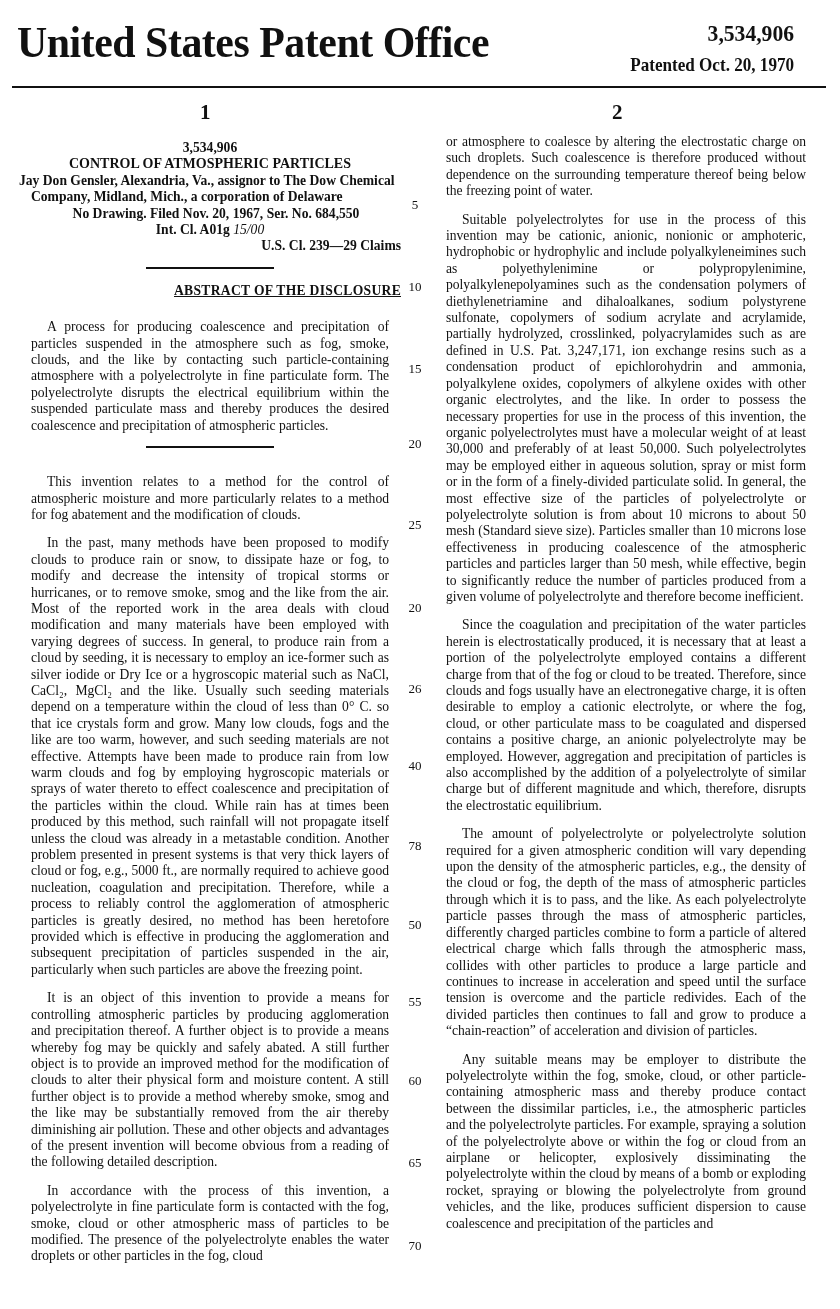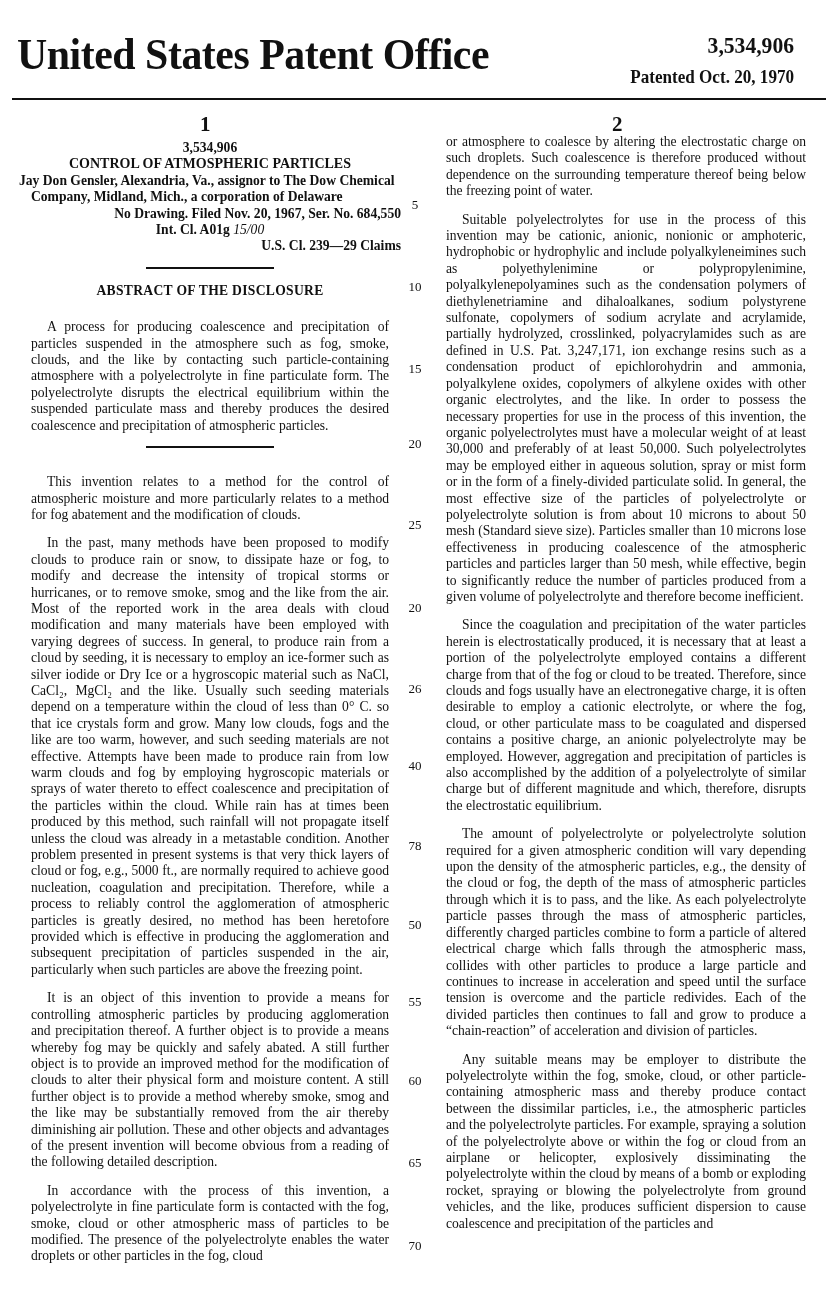--- a/index.html
+++ b/index.html
@@ -1,40 +1,40 @@
 <!DOCTYPE html>
 <html><head>
 <meta charset="utf-8">
 <style>
   html, body { margin: 0; padding: 0; background: #ffffff; }
   body { width: 840px; height: 1309px; position: relative; overflow: hidden; color: #111; font-family: "Liberation Serif", "DejaVu Serif", serif; }
-  .header { position: absolute; left: 0; top: 16px; width: 812px; height: 100px; }
+  .header { position: absolute; left: 0; top: 4px; width: 812px; height: 100px; }
   .office-title { position: absolute; left: 17px; top: 12px; font-size: 45px; font-weight: bold; letter-spacing: -0.5px; transform: scaleX(0.93); transform-origin: left top; white-space: nowrap; }
   .patent-number { position: absolute; right: 18px; top: 16px; font-size: 24px; font-weight: bold; transform: scaleX(0.9); transform-origin: right top; }
   .patented-date { position: absolute; right: 18px; top: 50px; font-size: 19px; font-weight: bold; transform: scaleX(0.9); transform-origin: right top; white-space: nowrap; }
   .header-rule { position: absolute; left: 12px; top: 82px; width: 814px; height: 2px; background: #111; }
   .colnum { position: absolute; top: 96px; font-size: 21px; font-weight: bold; }
   .colnum.left { left: 200px; }
   .colnum.right { left: 612px; }
 
   .col { position: absolute; font-size: 13.6px; line-height: 16.4px; text-align: justify; }
   .col.left { left: 19px; top: 140px; width: 382px; }
   .col.right { left: 434px; top: 122px; width: 384px; }
   .col p { margin: 12px; text-indent: 16px; }
   .col p.noindent { text-indent: 0; }
 
   .meta { text-align: center; font-weight: bold; font-size: 13.6px; line-height: 16.4px; }
   .meta .num { font-size: 13.6px; }
   .meta .title { font-size: 14px; }
   .meta .inventor { text-align: left; padding-left: 12px; text-indent: -12px; }
-  .meta .filed { text-align: right; padding-left: 12px; }
+  .meta .filed { text-align: center; padding-left: 12px; }
   .meta .cl-row { display: flex; justify-content: flex-end; }
   .meta i { font-weight: normal; font-style: italic; }
   .short-rule { width: 128px; height: 2px; background: #111; margin: 12px auto 14px auto; }
-  .abstract-heading { text-align: center; font-weight: bold; font-size: 13.6px; letter-spacing: 0.3px; margin-bottom: 20px; }
+  .abstract-heading { text-align: right; font-weight: bold; font-size: 13.6px; letter-spacing: 0.3px; margin-bottom: 20px; text-decoration: underline; }
   .short-rule2 { width: 128px; height: 2px; background: #111; margin: 12px auto 26px auto; }
 
   .gutter { position: absolute; left: 403px; top: 0; width: 30px; font-size: 13px; }
   .gutter span { position: absolute; left: 0; width: 24px; text-align: center; }
 </style>
 </head>
 <body>
 
 <div class="header">
   <div class="office-title">United States Patent Office</div>

